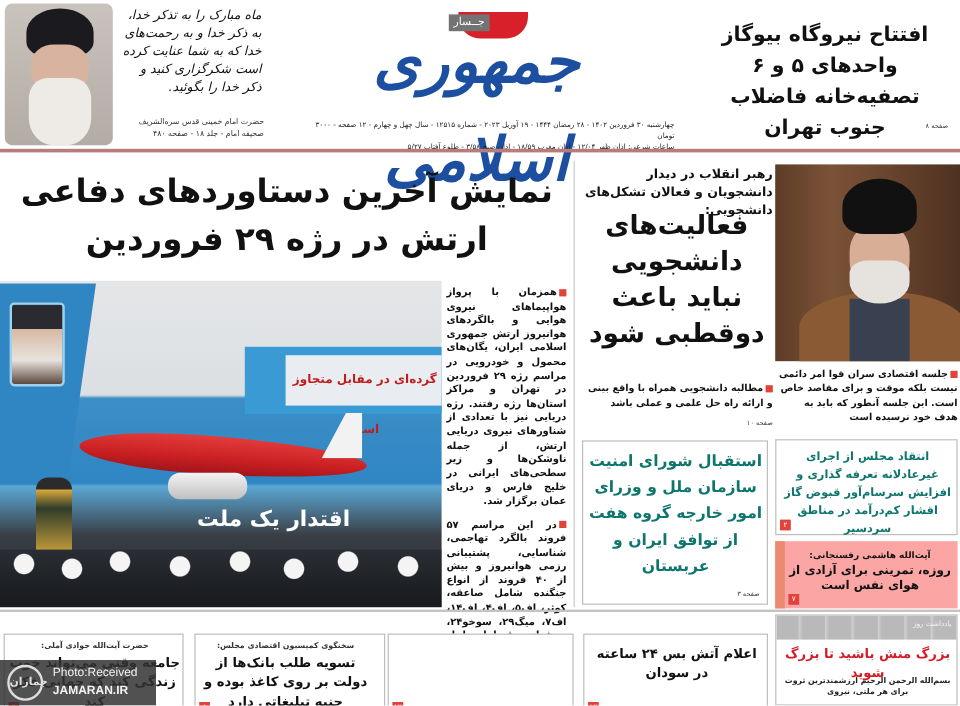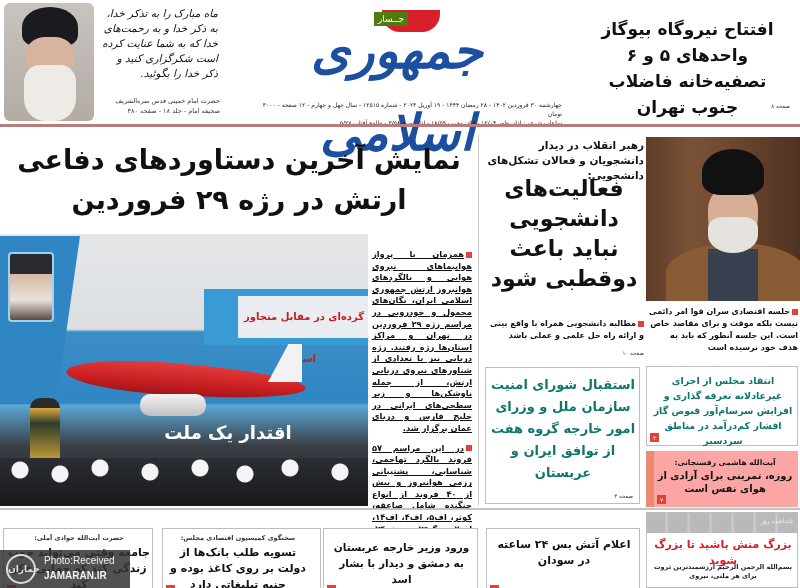--- a/index.html
+++ b/index.html
@@ -15,21 +15,21 @@
   .quote-photo { left: 4px; top: 3px; width: 90px; height: 118px; border-radius: 6px; overflow: hidden;
     background: linear-gradient(180deg, #c9c3bd 0%, #b3aca5 100%); }
   .quote-text { left: 100px; top: 6px; width: 118px; font-size: 10.5px; line-height: 15px; text-align: right; direction: rtl; color: #111; font-style: italic; }
   .quote-source { left: 100px; top: 96px; width: 120px; font-size: 6.5px; line-height: 10px; text-align: right; color: #333; }
 
   .logo { left: 272px; top: 10px; width: 250px; height: 82px; }
   .logo-text { position: absolute; left: 0; top: 0; width: 250px; height: 82px; font-family: "DejaVu Serif", serif;
     font-size: 50px; font-weight: bold; color: #1c4fa0; text-align: center; line-height: 82px; letter-spacing: -1px;
     font-style: italic; }
   .logo-splash { position: absolute; left: 110px; top: 0; width: 58px; height: 22px; background: #d8202a; border-radius: 0 0 18px 18px; }
-  .logo-badge { position: absolute; left: 102px; top: 2px; width: 34px; height: 14px; background: #4d7c0f; color: #fff; font-size: 9px; text-align: center; line-height: 14px; }
+  .logo-badge { position: absolute; left: 102px; top: 2px; width: 34px; height: 14px; background: #737373; color: #fff; font-size: 9px; text-align: center; line-height: 14px; }
 
   .dateline { left: 262px; top: 100px; width: 300px; font-size: 6px; line-height: 9px; color: #222; text-align: right; }
 
   .top-right-headline { left: 585px; top: 16px; width: 205px; font-size: 17px; font-weight: bold; line-height: 26px; text-align: center; color: #111; }
   .top-right-page { left: 585px; top: 103px; width: 205px; font-size: 5.5px; text-align: right; color: #333; }
 
   
   .main-headline { left: 4px; top: 140px; width: 470px; font-size: 27px; font-weight: bold; line-height: 40px; text-align: center; color: #111; }
 
   
@@ -48,21 +48,21 @@
       radial-gradient(circle at 60px 16px, #f4f4f4 8px, transparent 9px),
       radial-gradient(circle at 100px 10px, #f4f4f4 8px, transparent 9px),
       radial-gradient(circle at 150px 14px, #f4f4f4 8px, transparent 9px),
       radial-gradient(circle at 200px 10px, #f4f4f4 8px, transparent 9px),
       radial-gradient(circle at 245px 16px, #f4f4f4 8px, transparent 9px),
       radial-gradient(circle at 290px 10px, #f4f4f4 8px, transparent 9px),
       radial-gradient(circle at 340px 14px, #f4f4f4 8px, transparent 9px),
       linear-gradient(180deg, #2a2d33, #17191d); }
   .photo-officer { position: absolute; left: 30px; top: 164px; width: 30px; height: 64px; background: linear-gradient(180deg, #2b2b2b 0%, #2b2b2b 15%, #d8a93b 16%, #2f3c2a 40%, #caa13a 100%); border-radius: 10px 10px 2px 2px; }
 
-  .main-body { left: 372px; top: 249px; width: 100px; font-size: 8.3px; line-height: 11.6px; text-align: justify; direction: rtl; color: #111; font-weight: bold; text-decoration: underline; }
+  .main-body { left: 372px; top: 238px; width: 100px; font-size: 8.3px; line-height: 11.6px; text-align: justify; direction: rtl; color: #111; font-weight: bold; }
   .main-body p { margin-bottom: 8px; }
   .bullet { display: inline-block; width: 6px; height: 6px; background: #e0433a; margin-left: 2px; vertical-align: middle; }
   .page-ref { font-size: 5.5px; color: #333; font-weight: normal; }
 
   
   .vrule { background: #c9c9c9; width: 1px; }
 
   
   .student-kicker { left: 484px; top: 138px; width: 160px; font-size: 10.5px; line-height: 15px; font-weight: bold; text-align: right; color: #111; }
   .student-headline { left: 484px; top: 174px; width: 160px; font-size: 22px; line-height: 30px; font-weight: bold; text-align: center; color: #111; }
@@ -214,21 +214,20 @@
   <div class="badge-num" style="left:3px;bottom:3px;">۲</div>
 </div>
 
 <div class="abs box b-box economic-box">
   <div class="b-kicker" style="width:142px;">سخنگوی کمیسیون اقتصادی مجلس:</div>
   <div class="b-text" style="top:16px;width:142px;">تسویه طلب بانک‌ها از دولت بر روی کاغذ بوده و جنبه تبلیغاتی دارد</div>
   <div class="badge-num" style="left:3px;bottom:3px;">۸</div>
 </div>
 
 <div class="abs box b-box syria-box">
-  <div class="b-text" style="top:10px;width:147px;font-size:10.5px;">ورود وزیر خارجه عربستان به دمشق و دیدار با بشار اسد</div>
   <div class="badge-num" style="left:3px;bottom:3px;">۱۲</div>
 </div>
 
 <div class="abs box b-box sudan-box">
   <div class="b-text" style="top:8px;width:146px;">اعلام آتش بس ۲۴ ساعته در سودان</div>
   <div class="badge-num" style="left:3px;bottom:3px;">۱۲</div>
 </div>
 
 <div class="abs editorial-box" style="top:512px;">
   <div class="editorial-band"></div>

